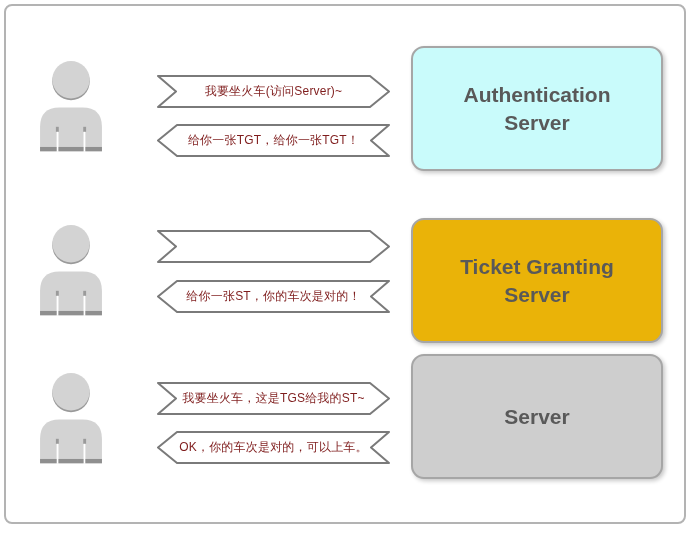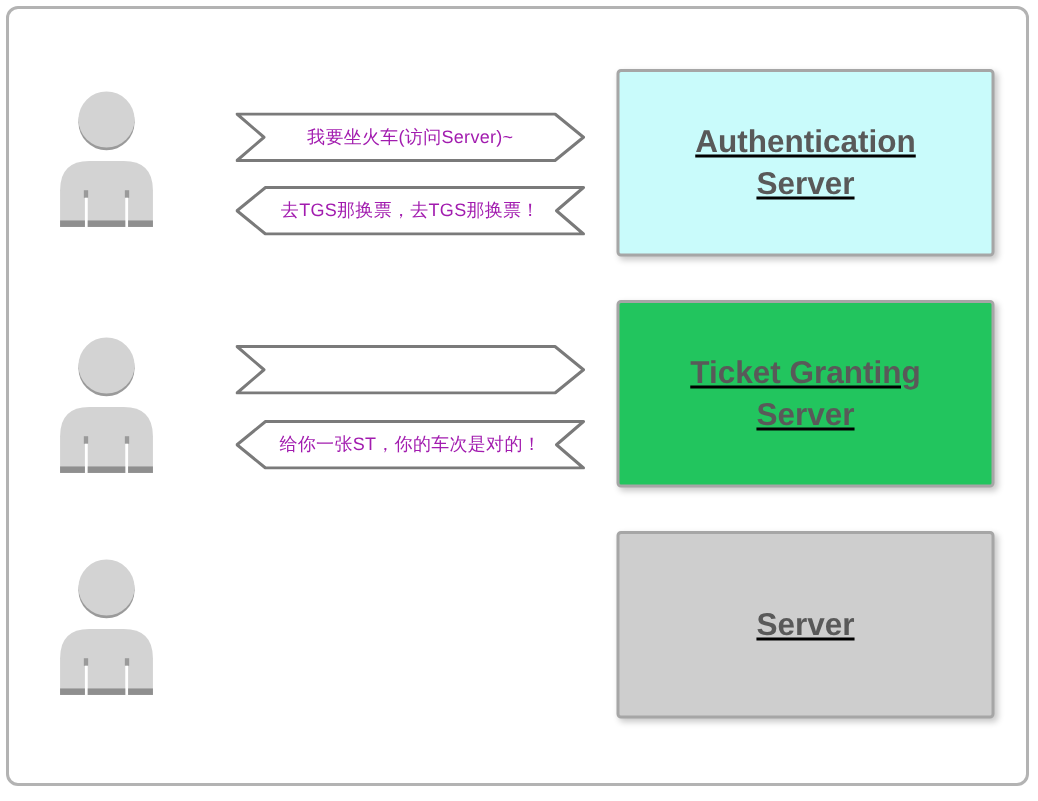--- a/index.html
+++ b/index.html
@@ -14,29 +14,28 @@
   }
   .abs{position:absolute;}
   
   .person{width:72px;height:95px;}
   
   .arrow{
     width:233px;height:33px;display:flex;align-items:center;justify-content:center;
   }
   .arrow svg{position:absolute;left:0;top:0;width:100%;height:100%;}
   .arrow .label{
-    position:relative;z-index:1;font-size:12px;color:#a21caf;
+    position:relative;z-index:1;font-size:12px;color:#7f1d1d;
     letter-spacing:0.2px;white-space:nowrap;
   }
   
   .server-box{
-    width:252px;height:125px;border:2px solid #a6a6a6;border-radius:3px;
+    width:252px;height:125px;border:2px solid #a6a6a6;border-radius:13px;
     box-sizing:border-box;display:flex;align-items:center;justify-content:center;
     box-shadow:2px 2px 4px rgba(0,0,0,0.22);
-    text-decoration:underline;
   }
   .server-box .box-label{
     font-weight:bold;font-size:21px;line-height:1.32;color:#595959;
     text-align:center;white-space:pre-line;
   }
 </style>
 </head>
 <body>
 
 <div class="frame">
@@ -58,21 +57,21 @@
     <svg viewBox="0 0 233 33" preserveAspectRatio="none">
       <path d="M1,1 L213,1 L232,16.5 L213,32 L1,32 L19,16.5 Z" fill="#ffffff" stroke="#7a7a7a" stroke-width="2" stroke-linejoin="round"></path>
     </svg>
     <span class="label">我要坐火车(访问Server)~</span>
   </div>
 
   <div class="abs arrow" style="left:151px;top:118px;">
     <svg viewBox="0 0 233 33" preserveAspectRatio="none">
       <path d="M232,1 L20,1 L1,16.5 L20,32 L232,32 L214,16.5 Z" fill="#ffffff" stroke="#7a7a7a" stroke-width="2" stroke-linejoin="round"></path>
     </svg>
-    <span class="label">去TGS那换票，去TGS那换票！</span>
+    <span class="label">给你一张TGT，给你一张TGT！</span>
   </div>
 
   <div class="abs server-box" style="left: 405px; top: 40px; background-color: rgb(201, 251, 251);">
     <div class="box-label">Authentication
 Server</div>
   </div>
 
   <svg class="abs person" style="left:29px;top:215px;" viewBox="0 0 100 132">
     <circle cx="50" cy="34" r="26" fill="#9a9a9a"></circle>
     <circle cx="50" cy="31.5" r="26" fill="#d3d3d3"></circle>
@@ -92,37 +91,49 @@
     </svg>
   </div>
 
   <div class="abs arrow" style="left:151px;top:274px;">
     <svg viewBox="0 0 233 33" preserveAspectRatio="none">
       <path d="M232,1 L20,1 L1,16.5 L20,32 L232,32 L214,16.5 Z" fill="#ffffff" stroke="#7a7a7a" stroke-width="2" stroke-linejoin="round"></path>
     </svg>
     <span class="label">给你一张ST，你的车次是对的！</span>
   </div>
 
-  <div class="abs server-box" style="left: 405px; top: 194px; background-color: #22c55e;">
+  <div class="abs server-box" style="left: 405px; top: 212px; background-color: #eab308;">
     <div class="box-label">Ticket Granting
 Server</div>
   </div>
 
   <svg class="abs person" style="left:29px;top:363px;" viewBox="0 0 100 132">
     <circle cx="50" cy="34" r="26" fill="#9a9a9a"></circle>
     <circle cx="50" cy="31.5" r="26" fill="#d3d3d3"></circle>
     <path d="M7,131 L7,97 Q7,70 34,70 L66,70 Q93,70 93,97 L93,131 Z" fill="#d3d3d3"></path>
     <rect x="29" y="97" width="4" height="7" fill="#9a9a9a"></rect>
     <rect x="67" y="97" width="4" height="7" fill="#9a9a9a"></rect>
     <rect x="30" y="104" width="2.6" height="27" fill="#ffffff"></rect>
     <rect x="67.4" y="104" width="2.6" height="27" fill="#ffffff"></rect>
     <rect x="7" y="125" width="23" height="6" fill="#8f8f8f"></rect>
     <rect x="32.6" y="125" width="34.8" height="6" fill="#8f8f8f"></rect>
     <rect x="70" y="125" width="23" height="6" fill="#8f8f8f"></rect>
   </svg>
 
+  <div class="abs arrow" style="left:151px;top:376px;">
+    <svg viewBox="0 0 233 33" preserveAspectRatio="none">
+      <path d="M1,1 L213,1 L232,16.5 L213,32 L1,32 L19,16.5 Z" fill="#ffffff" stroke="#7a7a7a" stroke-width="2" stroke-linejoin="round"></path>
+    </svg>
+    <span class="label">我要坐火车，这是TGS给我的ST~</span>
+  </div>
 
+  <div class="abs arrow" style="left:151px;top:425px;">
+    <svg viewBox="0 0 233 33" preserveAspectRatio="none">
+      <path d="M232,1 L20,1 L1,16.5 L20,32 L232,32 L214,16.5 Z" fill="#ffffff" stroke="#7a7a7a" stroke-width="2" stroke-linejoin="round"></path>
+    </svg>
+    <span class="label">OK，你的车次是对的，可以上车。</span>
+  </div>
 
   <div class="abs server-box" style="left: 405px; top: 348px; background-color: rgb(206, 206, 206);">
     <div class="box-label">Server</div>
   </div>
 
 </div>
 
 </body></html>

